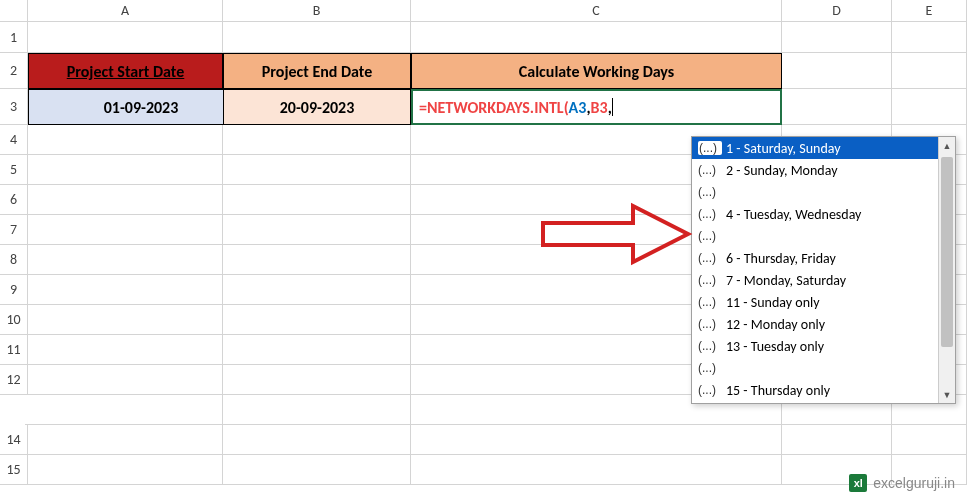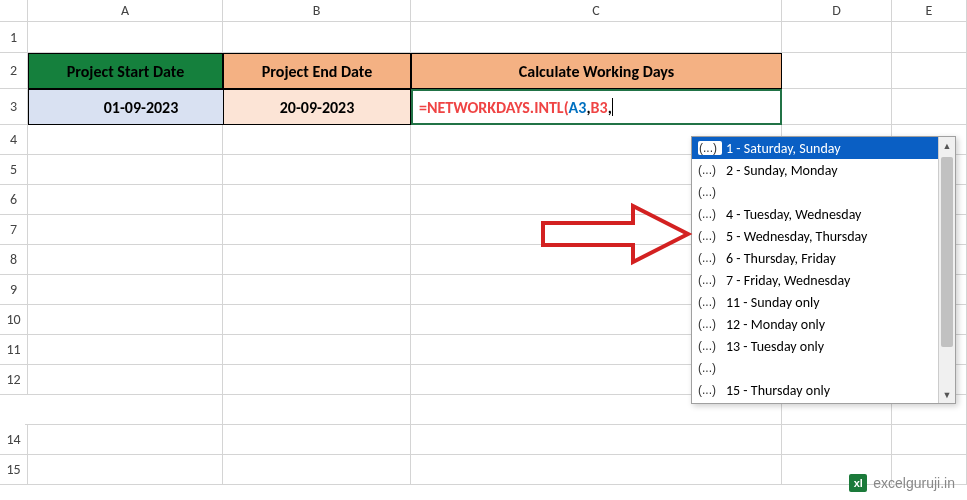--- a/index.html
+++ b/index.html
@@ -56,21 +56,21 @@
     align-items: center;
     padding: 0 4px;
     background: #fff;
     font-size: 15px;
   }
   .header-cell {
     font-weight: bold;
     justify-content: center;
     font-size: 16px;
   }
-  .hA { background: #15803d; border: 1px solid #000; }
+  .hA { background: #b91c1c; border: 1px solid #000; text-decoration: underline; }
   .hB { background: #f4b183; border: 1px solid #000; }
   .hC { background: #f4b183; border: 1px solid #000; }
   .data-cell { justify-content: center; font-weight: bold; font-size: 16px;}
   .dA { background: #d9e1f2; border: 1px solid #000;}
   .dB { background: #fce4d6; border: 1px solid #000;}
   .active-cell {
     border: 2px solid #217346;
     outline: none;
     font-size: 16px;
     font-weight: bold;
@@ -305,29 +305,28 @@
       </div>
       <div class="dd-item">
         <span class="dd-icon">(...)</span>
       </div>
       <div class="dd-item">
         <span class="dd-icon">(...)</span>
         <span>4 - Tuesday, Wednesday</span>
       </div>
       <div class="dd-item">
         <span class="dd-icon">(...)</span>
-        <span>5 - Wednesday, Thursday</span>
       </div>
       <div class="dd-item">
         <span class="dd-icon">(...)</span>
         <span>6 - Thursday, Friday</span>
       </div>
       <div class="dd-item">
         <span class="dd-icon">(...)</span>
-        <span>7 - Friday, Wednesday</span>
+        <span>7 - Monday, Saturday</span>
       </div>
       <div class="dd-item">
         <span class="dd-icon">(...)</span>
         <span>11 - Sunday only</span>
       </div>
       <div class="dd-item">
         <span class="dd-icon">(...)</span>
         <span>12 - Monday only</span>
       </div>
       <div class="dd-item">

